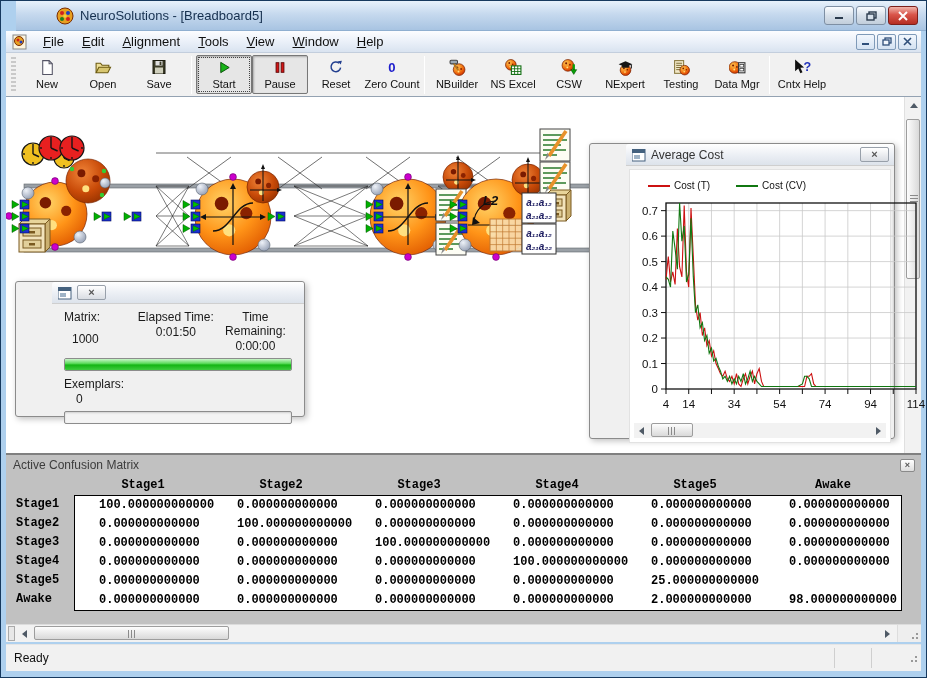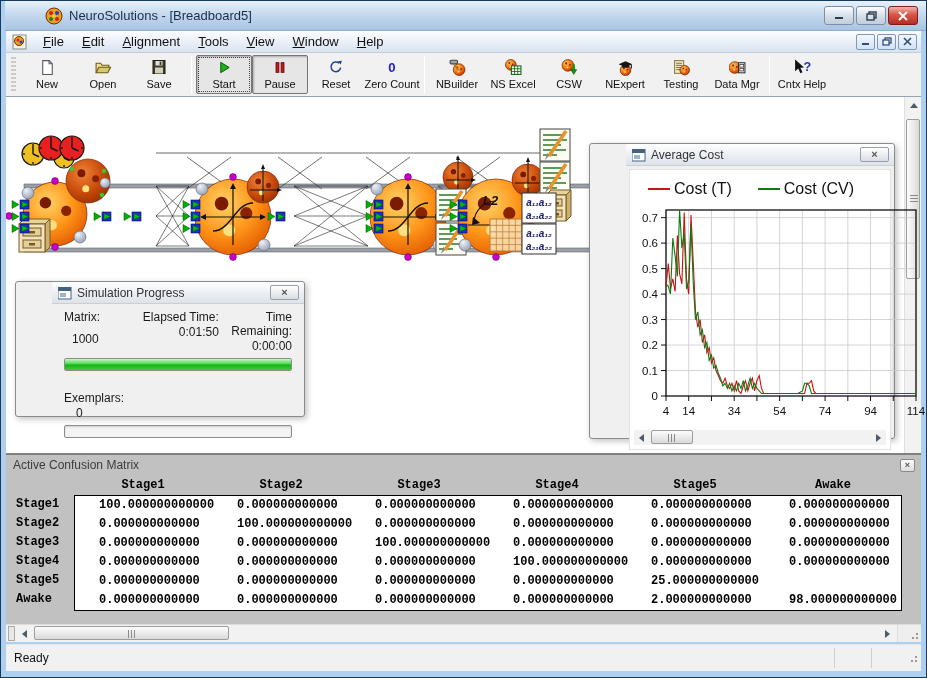--- a/index.html
+++ b/index.html
@@ -1,21 +1,21 @@
 <!DOCTYPE html>
 <html><head>
 <meta charset="utf-8">
 <style>
   html,body{margin:0;padding:0;background:#444;}
   *{box-sizing:border-box;}
   .screen{position:relative;width:927px;height:678px;overflow:hidden;
     font-family:"Liberation Sans",sans-serif;background:#aed0ee;
     border:1px solid #16395e;}
   
-  .titlebar{position:absolute;left:4px;top:0;right:0;height:30px;
+  .titlebar{position:absolute;left:15px;top:0;right:0;height:30px;
     background:linear-gradient(180deg,#e7f1fb 0%,#c6d9ee 45%,#a8c4e2 100%);
     display:flex;align-items:center;border-bottom:1px solid #8fafd0;padding-left:32px;}
   .titlebar .app-ico{width:18px;height:18px;margin:0 6px 0 8px;}
   .title-text{font-size:13px;color:#152f4e;flex:1;}
   .win-controls{display:flex;gap:2px;margin-right:8px;}
   .wc-btn{width:30px;height:19px;border:1px solid #7e8fa3;border-radius:3px;
     background:linear-gradient(180deg,#fbfdff,#d7e0ea 50%,#c2cedb);
     display:flex;align-items:center;justify-content:center;cursor:default;}
   .wc-btn.close{background:linear-gradient(180deg,#f0b5ab,#d9554a 45%,#b52d22);border-color:#7c1f1a;}
   
@@ -62,33 +62,33 @@
   .tw-title{height:22px;display:flex;align-items:center;border-bottom:1px solid #cfcfcf;
     background:linear-gradient(180deg,#ffffff,#e9edf3 60%,#dde3eb);border-radius:3px 3px 0 0;}
   .tw-title .tw-ico{width:14px;height:13px;margin:0 5px 0 6px;}
   .tw-title .tw-text{font-size:12px;color:#333;flex:1;}
   .tw-close{width:29px;height:15px;margin-right:5px;border:1px solid #98a0aa;border-radius:2px;
     background:linear-gradient(180deg,#fff,#d9dde3);display:flex;align-items:center;justify-content:center;
     font-size:11px;font-weight:bold;color:#555;line-height:1;}
   
   .sp-body{padding:6px 12px 8px 12px;font-size:12px;color:#1a1a1a;}
   .sp-cols{display:flex;}
-  .sp-col{text-align:right;}
+  .sp-col{text-align:center;}
   .sp-col.c1{width:80px;text-align:left;}
   .sp-col.c2{width:100px;}
   .sp-col.c3{width:85px;}
   .sp-val{margin-top:1px;}
   .c1 .sp-val{padding-left:8px;margin-top:8px;}
   .pbar{height:13px;border:1px solid #8c8c8c;border-radius:2px;background:#f4f4f4;
     box-shadow:inset 0 1px 2px rgba(0,0,0,.15);margin-top:5px;overflow:hidden;}
   .pbar-fill{height:100%;background:linear-gradient(180deg,#c9f5c9 0%,#5ddb5d 40%,#14b514 55%,#3ecb3e 100%);}
   
   .ac-body{background:#fff;margin:3px;border:1px solid #e2e2e2;}
   .legend{display:flex;gap:26px;padding:10px 0 2px 18px;}
-  .legend-item{display:flex;align-items:center;font-size:16px;color:#111;}
+  .legend-item{display:flex;align-items:center;font-size:10px;color:#111;}
   .legend-swatch{display:inline-block;width:22px;height:2px;margin-right:4px;}
   .ac-hscroll{position:relative;height:15px;margin:2px 4px 4px 4px;background:#f2f2f2;}
   .hs-btn{position:absolute;top:0;width:15px;height:15px;display:flex;align-items:center;justify-content:center;}
   .hs-thumb{position:absolute;top:0;height:14px;border:1px solid #9d9d9d;border-radius:2px;
     background:linear-gradient(180deg,#fdfdfd,#d9d9d9);}
   
   .cmatrix{position:absolute;left:0;right:0;top:356px;bottom:0;background:#c1c1c1;
     border-top:2px solid #808080;}
   .cm-titlerow{display:flex;align-items:center;height:20px;}
   .cm-title{font-size:12px;color:#3c3c3c;padding-left:7px;flex:1;}
@@ -666,42 +666,41 @@
         </span>
     </div>
 
     <div class="toolwin" style="left:9px;top:184px;width:290px;height:136px;">
       <div class="tw-title">
         <span class="tw-ico"><svg width="14" height="13">
               <rect x="0" y="0" width="13" height="12" fill="#fff" stroke="#44617e"></rect>
               <rect x="0" y="0" width="13" height="4" fill="#44617e"></rect>
               <rect x="2" y="6" width="6" height="4" fill="#9fb3c6"></rect>
             </svg></span>
-        <span class="tw-text">Simulation Progress</span>
         <span class="tw-close">×</span>
       </div>
       <div class="sp-body">
         <div class="sp-cols">
           <div class="sp-col c1">
             <div>Matrix:</div>
             <div class="sp-val">1000</div>
           </div>
           <div class="sp-col c2">
             <div>Elapsed Time:</div>
             <div class="sp-val">0:01:50</div>
           </div>
           <div class="sp-col c3">
             <div>Time Remaining:</div>
             <div class="sp-val">0:00:00</div>
           </div>
         </div>
         <div class="pbar">
             <div class="pbar-fill" id="epochs-fill" style="width: 100%;"></div>
           </div>
-        <div style="margin-top:20px;">Exemplars:</div>
+        <div style="margin-top:6px;">Exemplars:</div>
         <div class="sp-val" style="padding-left:12px;">0</div>
         <div class="pbar">
             <div class="pbar-fill" id="exemplars-fill" style="width: 0%;"></div>
           </div>
       </div>
     </div>
 
     <div class="toolwin" style="left:583px;top:46px;width:306px;height:296px;">
       <div class="tw-title">
         <span class="tw-ico"><svg width="14" height="13">

